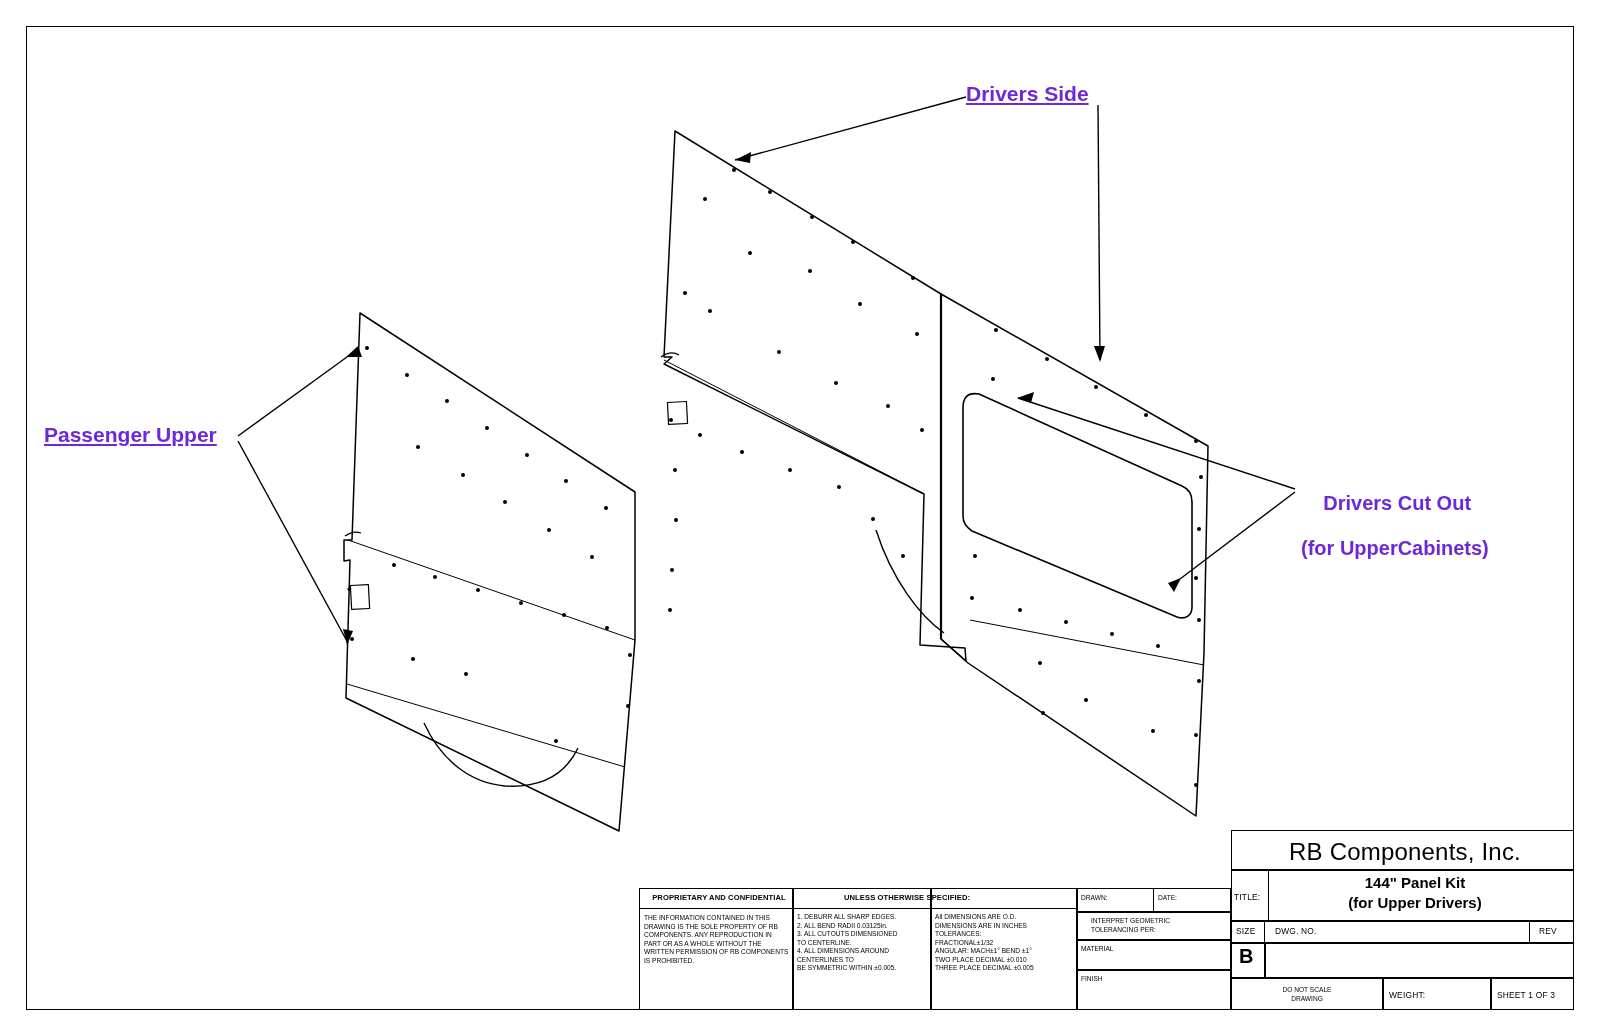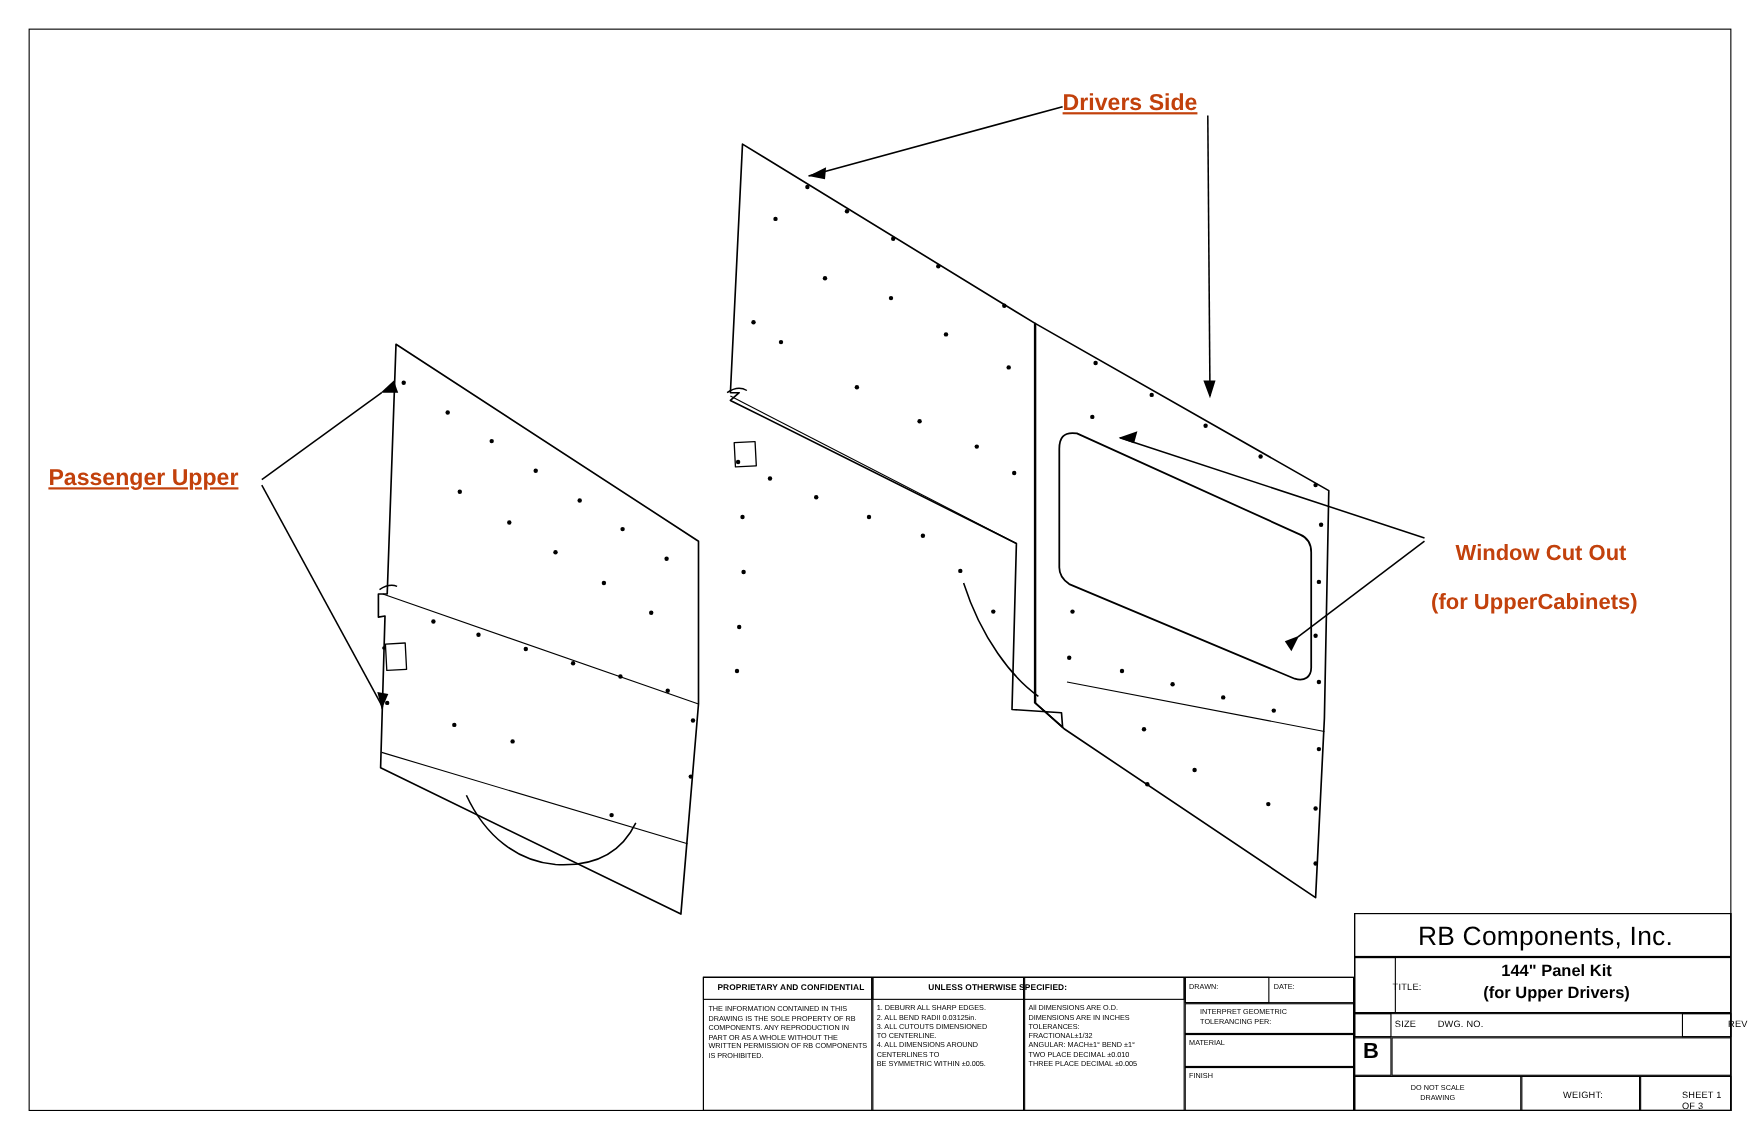--- a/index.html
+++ b/index.html
@@ -32,21 +32,21 @@
   svg.draw {
     position: absolute;
     left: 0; top: 0;
     width: 1600px;
     height: 1036px;
     pointer-events: none;
   }
   .callout-label {
     position: absolute;
     font-weight: bold;
-    color: #c2410c;
+    color: #6d28d9;
     white-space: pre;
     line-height: 1.12;
   }
   #label-drivers {
     left: 966px;
     top: 82px;
     font-size: 21px;
     text-decoration: underline;
   }
   #label-passenger {
@@ -104,21 +104,20 @@
     font-size: 7.6px;
     letter-spacing: .1px;
   }
   .xsm {
     font-size: 6.6px;
     line-height: 1.3;
   }
   .lbl {
     font-size: 8.4px;
     letter-spacing: .2px;
-    margin-left: 32px;
   }
   .big-b {
     font-size: 20px;
     font-weight: bold;
   }
   .center { text-align: center; }
 </style>
 </head>
 <body>
 
@@ -305,21 +304,21 @@
         <path fill="#000" stroke="none" d="M 1181 578 L 1174 592 L 1168 583 Z"></path>
       </g>
     </g>
   </svg>
 
   <div class="callout-label" id="label-drivers">Drivers Side</div>
 
   <div class="callout-label" id="label-passenger">Passenger Upper</div>
 
   <div class="callout-label" id="label-window">
-    <span>Window Cut Out</span>
+    <span>Drivers Cut Out</span>
     <span class="l2">(for UpperCabinets)</span>
   </div>
 
   <div id="titleblock">
 
     <div class="cell" style="left:592px; top:0px; width:343px; height:180px;"></div>
 
     <div class="cell" style="left:592px; top:0px; width:343px; height:40px; border-bottom:1px solid #000;"></div>
 
     <div class="cell" style="left:592px; top:40px; width:343px; height:51px; border-bottom:1px solid #000;"></div>

